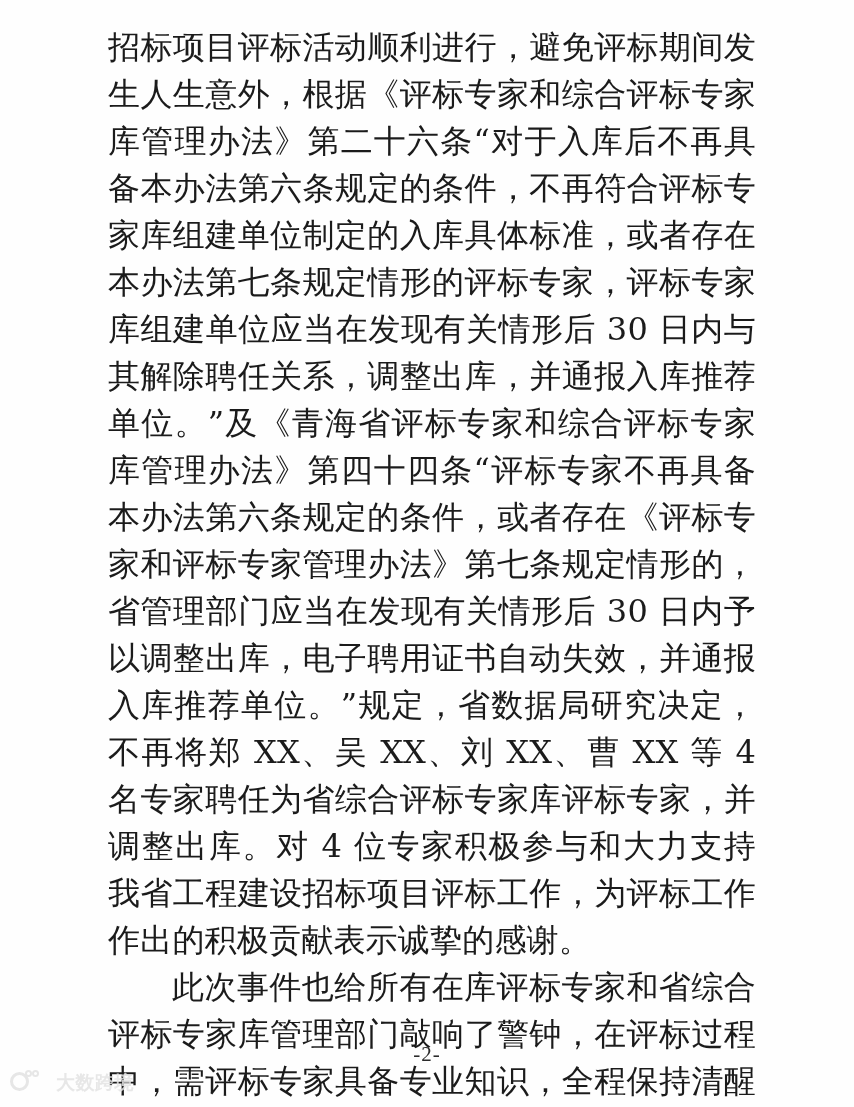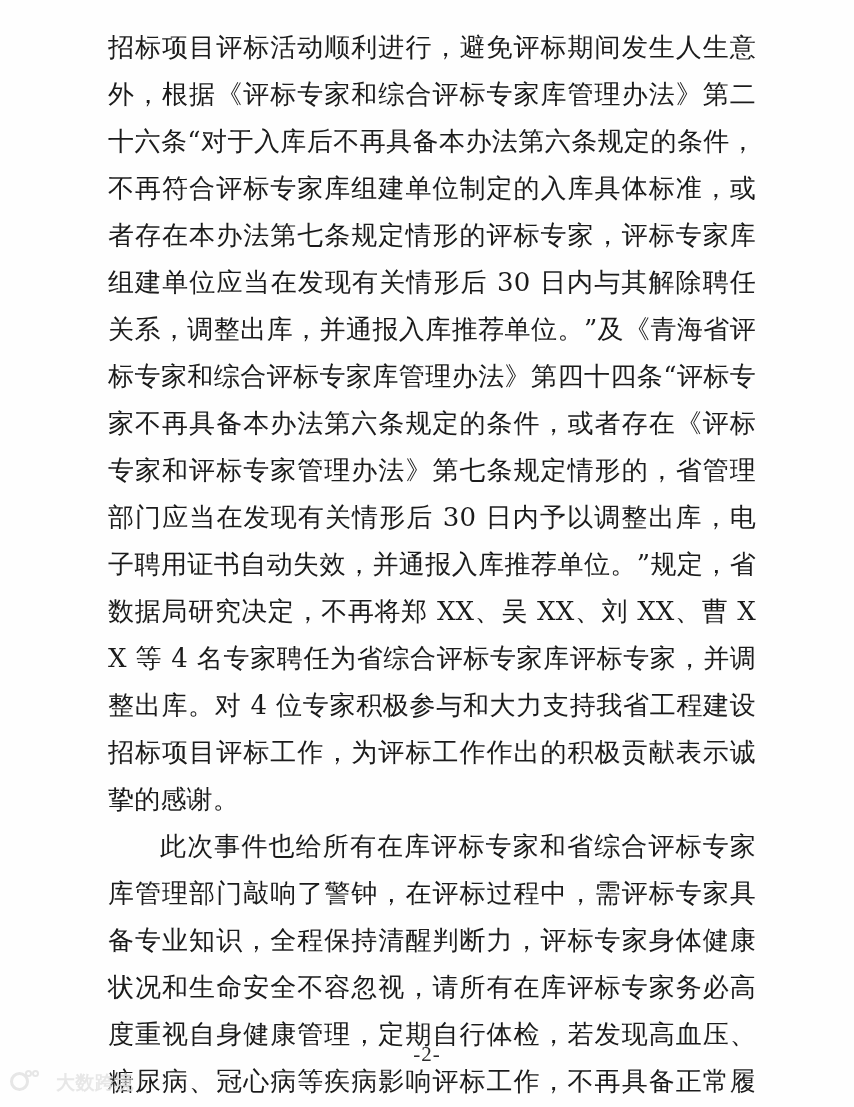--- a/index.html
+++ b/index.html
@@ -25,21 +25,21 @@
 
   .doc-body {
     position: absolute;
     left: 108px;
     top: 24px;
     width: 648px;
   }
 
   .para {
     margin: 0;
-    font-size: 26px;
+    font-size: 32px;
     line-height: 47px;
     color: #1b1b1b;
     text-align: justify;
     text-justify: inter-character;
     letter-spacing: 0.2px;
     font-family: "DejaVu Serif", "Liberation Serif", serif;
     font-weight: 500;
     text-indent: 0;
     word-break: break-all;
   }

